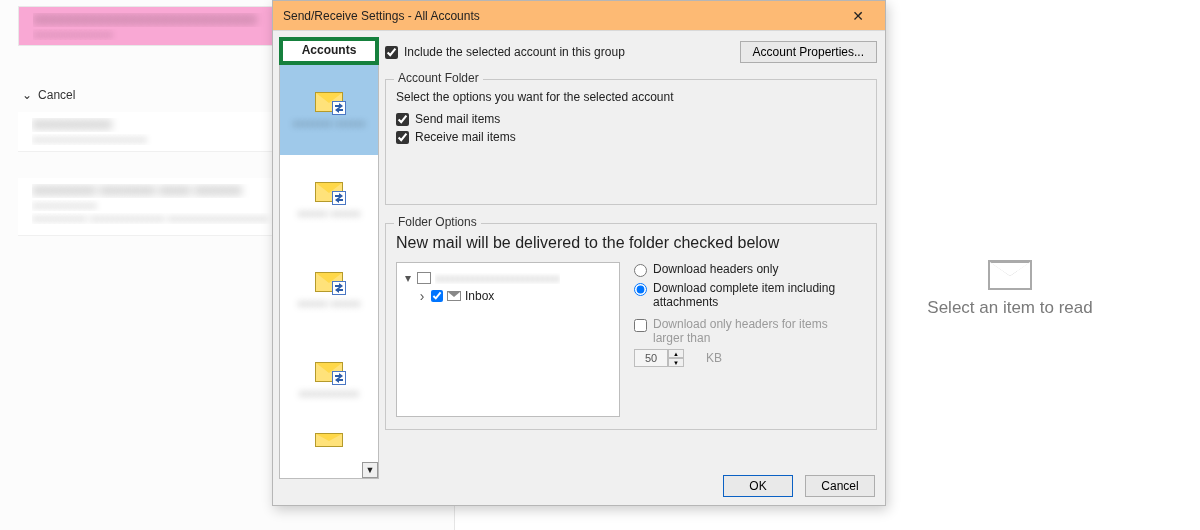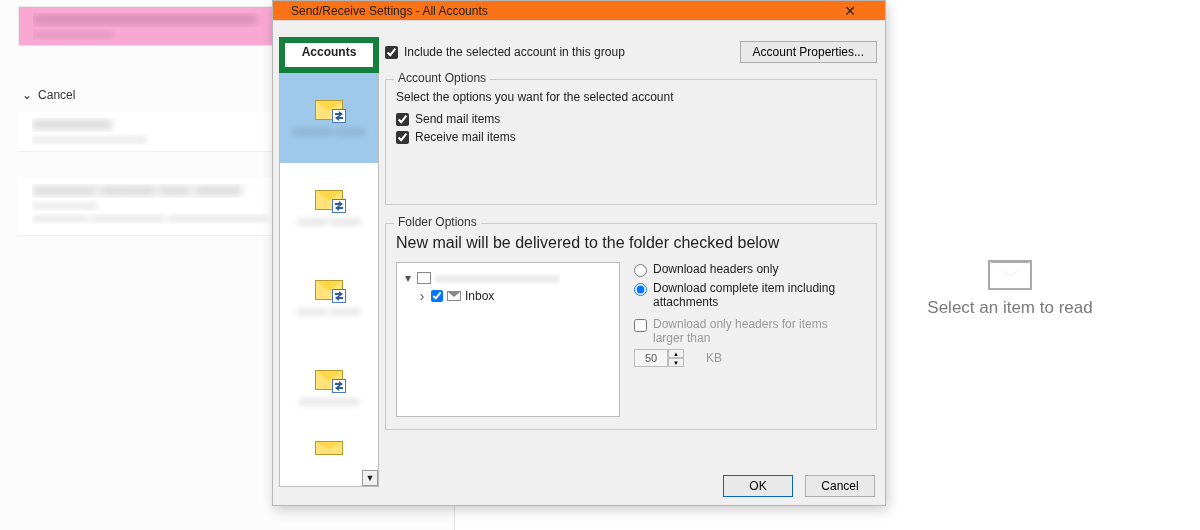--- a/index.html
+++ b/index.html
@@ -26,27 +26,27 @@
   .env-icon { width:44px; height:30px; border:2px solid #aaa; position:relative;}
   .env-icon:before { content:""; position:absolute; left:0; top:0; width:0; height:0;
     border-left:20px solid transparent; border-right:20px solid transparent; border-top:14px solid #aaa;}
   .env-icon:after { content:""; position:absolute; left:1px; top:1px; width:0; height:0;
     border-left:19px solid transparent; border-right:19px solid transparent; border-top:13px solid #fff;}
   .reader .title { font-size:17px; color:#7a7a7a;}
   .reader .link { font-size:12px; color:#0b61c4;}
 
   
   .dlg { position:absolute; left:272px; top:0; width:614px; height:506px; background:#f0f0f0; border:1px solid #b6b6b6; box-shadow:2px 4px 12px rgba(0,0,0,.2); }
-  .titlebar { height:20px; background:#f97316; border-bottom:1px solid #d9d9d9; display:flex; align-items:center; padding:0 18px; justify-content:space-between;}
+  .titlebar { height:30px; background:#fdba74; border-bottom:1px solid #d9d9d9; display:flex; align-items:center; padding:0 10px; justify-content:space-between;}
   .titlebar .t { font-size:12px; }
   .closex { width:34px; height:22px; display:flex; align-items:center; justify-content:center; font-size:14px; cursor:default;}
 
   
   .accountsCol { position:absolute; left:6px; top:36px; width:100px; height:434px; }
-  .accountsHdr { width:100px; height:36px; border:6px solid #15803d; background:#fff; text-align:center; font-weight:600; font-size:12px; line-height:18px; }
+  .accountsHdr { width:100px; height:28px; border:4px solid #15803d; background:#fff; text-align:center; font-weight:600; font-size:12px; line-height:18px; }
   .accountsList { width:100px; height:414px; border:1px solid #bdbdbd; border-top:none; background:#fff; position:relative; overflow:hidden;}
   .acct { height:90px; display:flex; flex-direction:column; align-items:center; justify-content:center; gap:6px; }
   .acct.sel { background:#9fc9ea;}
   .acct .nm { color:transparent; text-shadow:0 0 6px rgba(0,0,0,.35); font-size:10px; white-space:nowrap;}
   .env2 { width:28px; height:20px; background:#ffe27a; border:1px solid #b59a2b; position:relative;}
   .env2 .flap { position:absolute; left:0; top:0; width:0; height:0;
     border-left:13px solid transparent; border-right:13px solid transparent; border-top:10px solid #ffd84a;}
   .env2 .arrows { position:absolute; right:-4px; bottom:-4px; width:14px; height:14px; background:#fff; border:1px solid #4a77c4; }
   .env2 .arrows svg { width:12px; height:12px; display:block; margin:0;}
   .scrollbtn { position:absolute; right:0; bottom:0; width:16px; height:16px; border:1px solid #999; background:#f0f0f0; display:flex; align-items:center; justify-content:center; font-size:9px;}
@@ -181,21 +181,21 @@
       <label class="chk">
         <input type="checkbox" checked="" style="">
         <span>Include the selected account in this group</span>
       </label>
       <button class="btn">
         <span>Account Properties...</span>
       </button>
     </div>
 
     <div class="grp" style="min-height:126px;">
-      <div class="grp-legend">Account Options</div>
+      <div class="grp-legend">Account Folder</div>
       <div style="font-size:12px; margin-bottom:8px;">Select the options you want for the selected account</div>
       <label class="chk" style="margin-bottom:4px;">
         <input type="checkbox" checked="" style="">
         <span>Send mail items</span>
       </label><br>
       <label class="chk">
         <input type="checkbox" checked="" style="">
         <span>Receive mail items</span>
       </label>
     </div>

